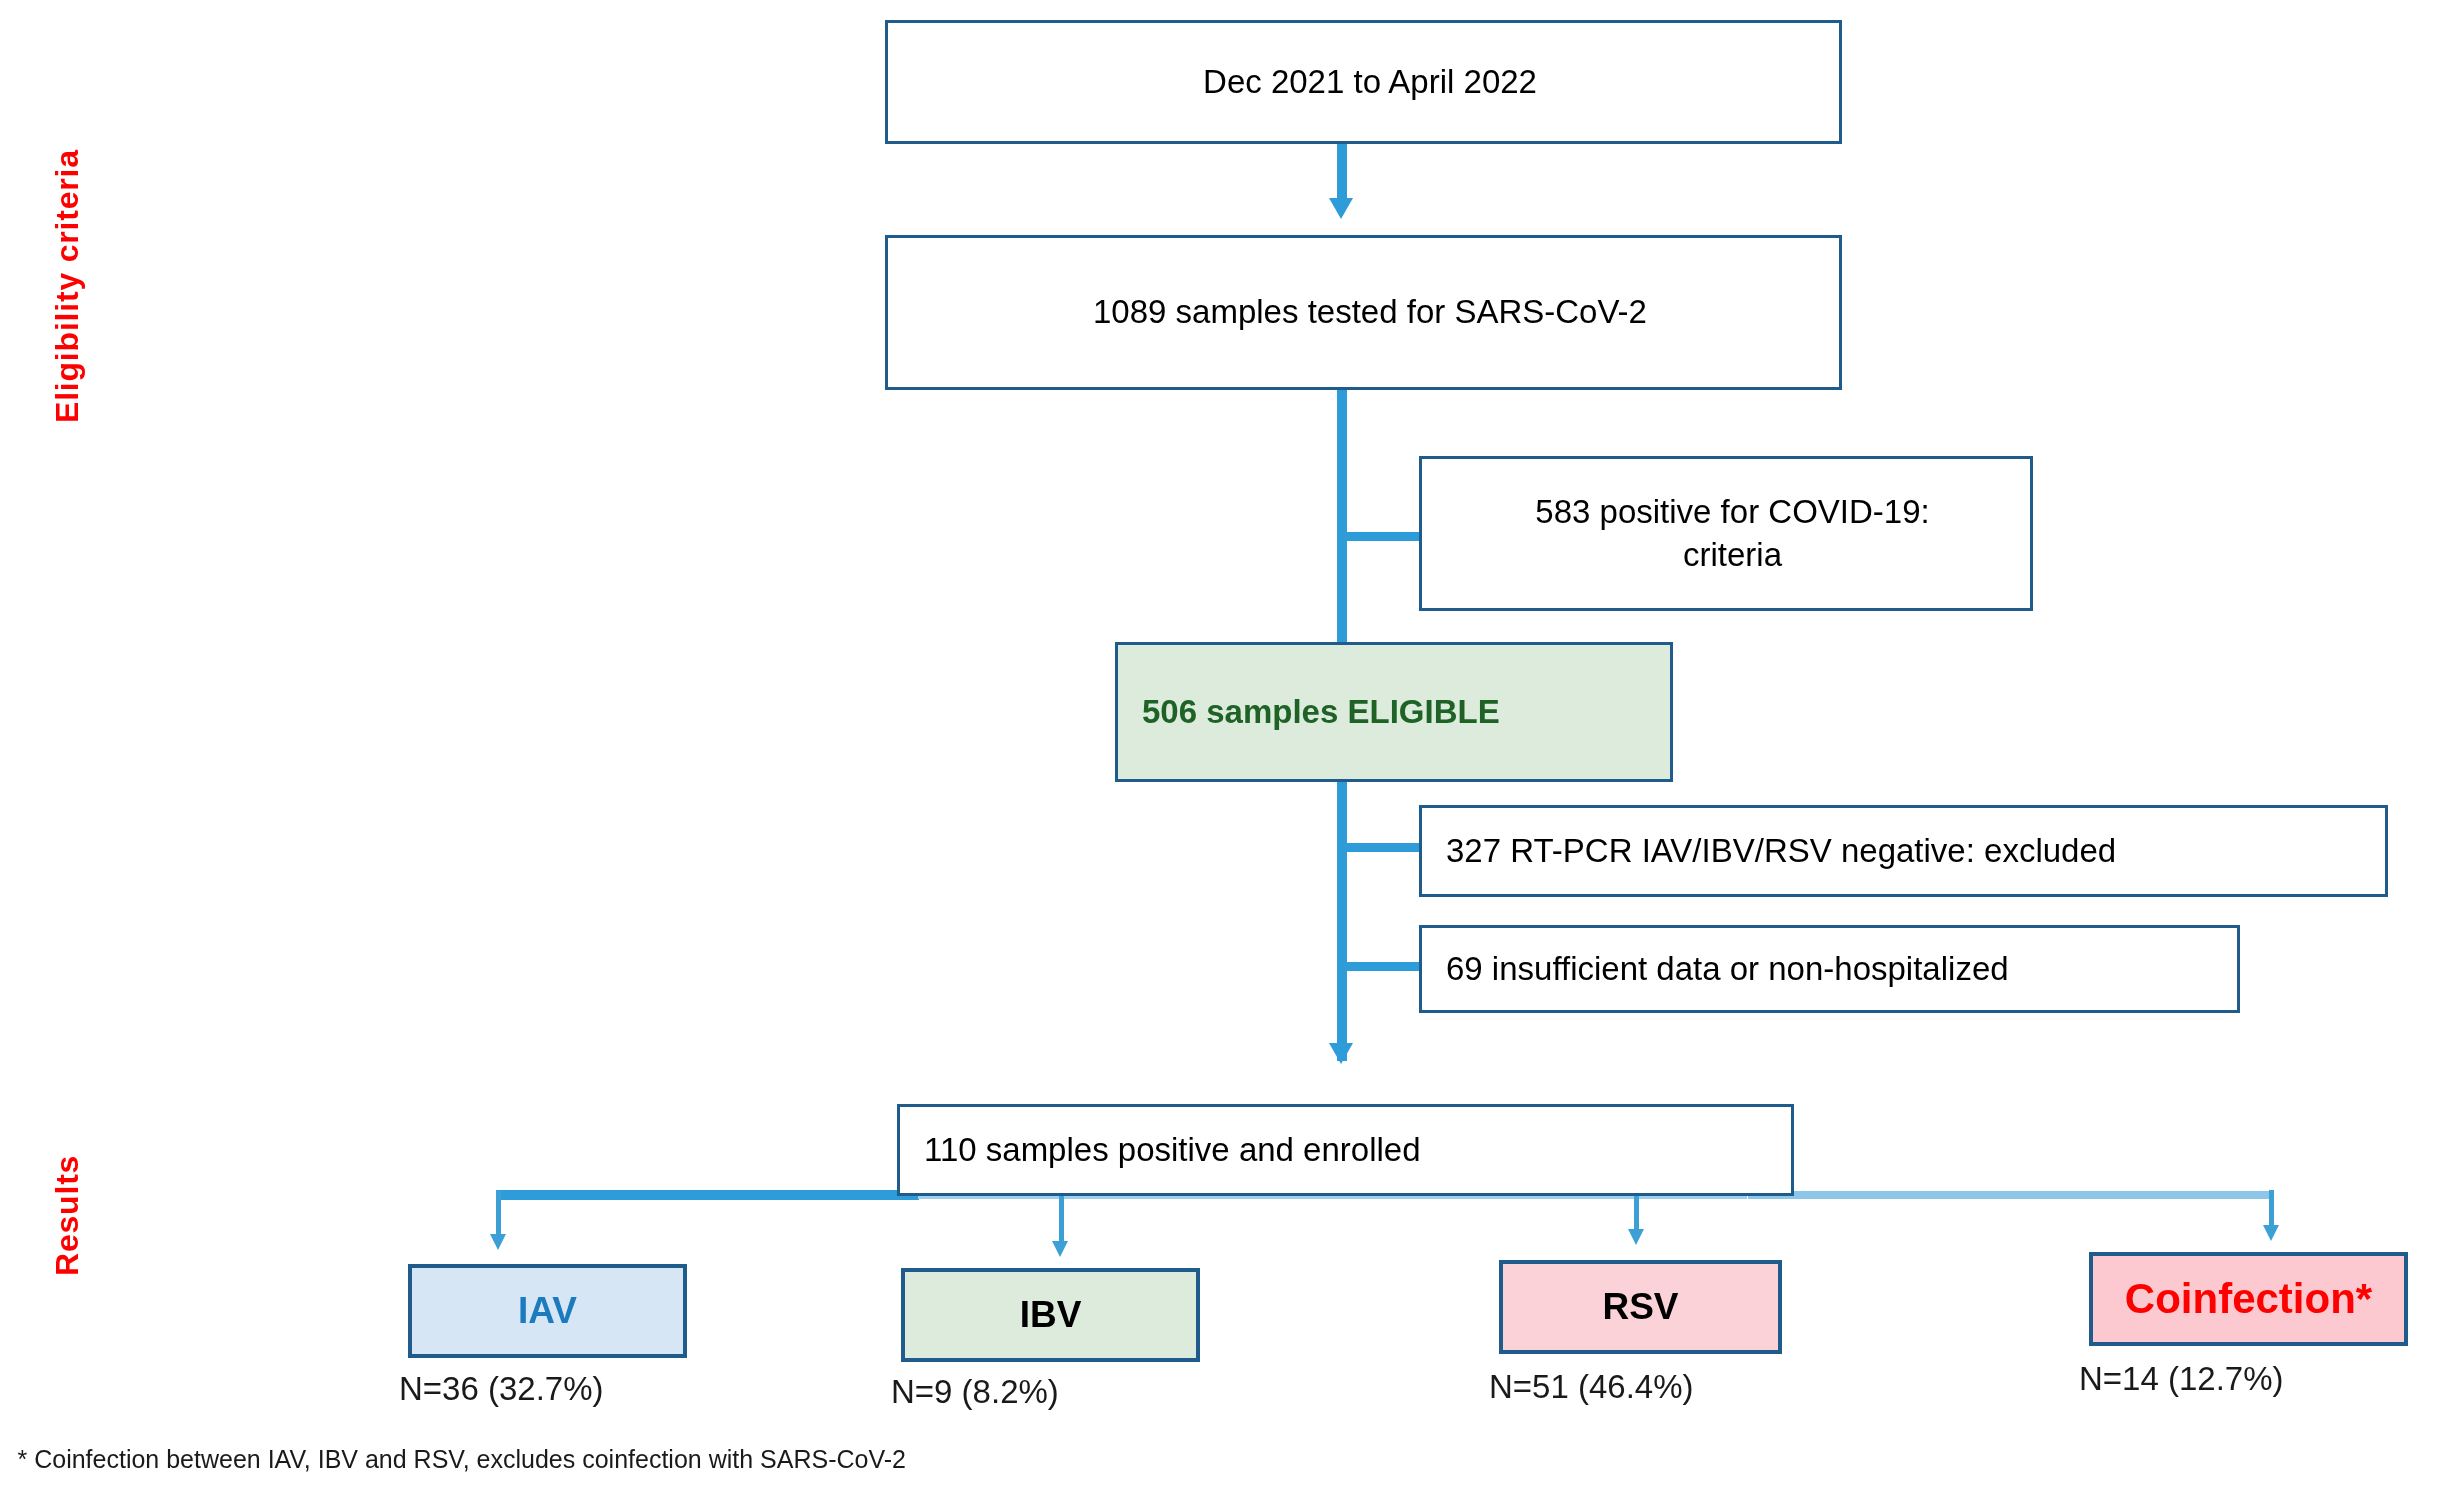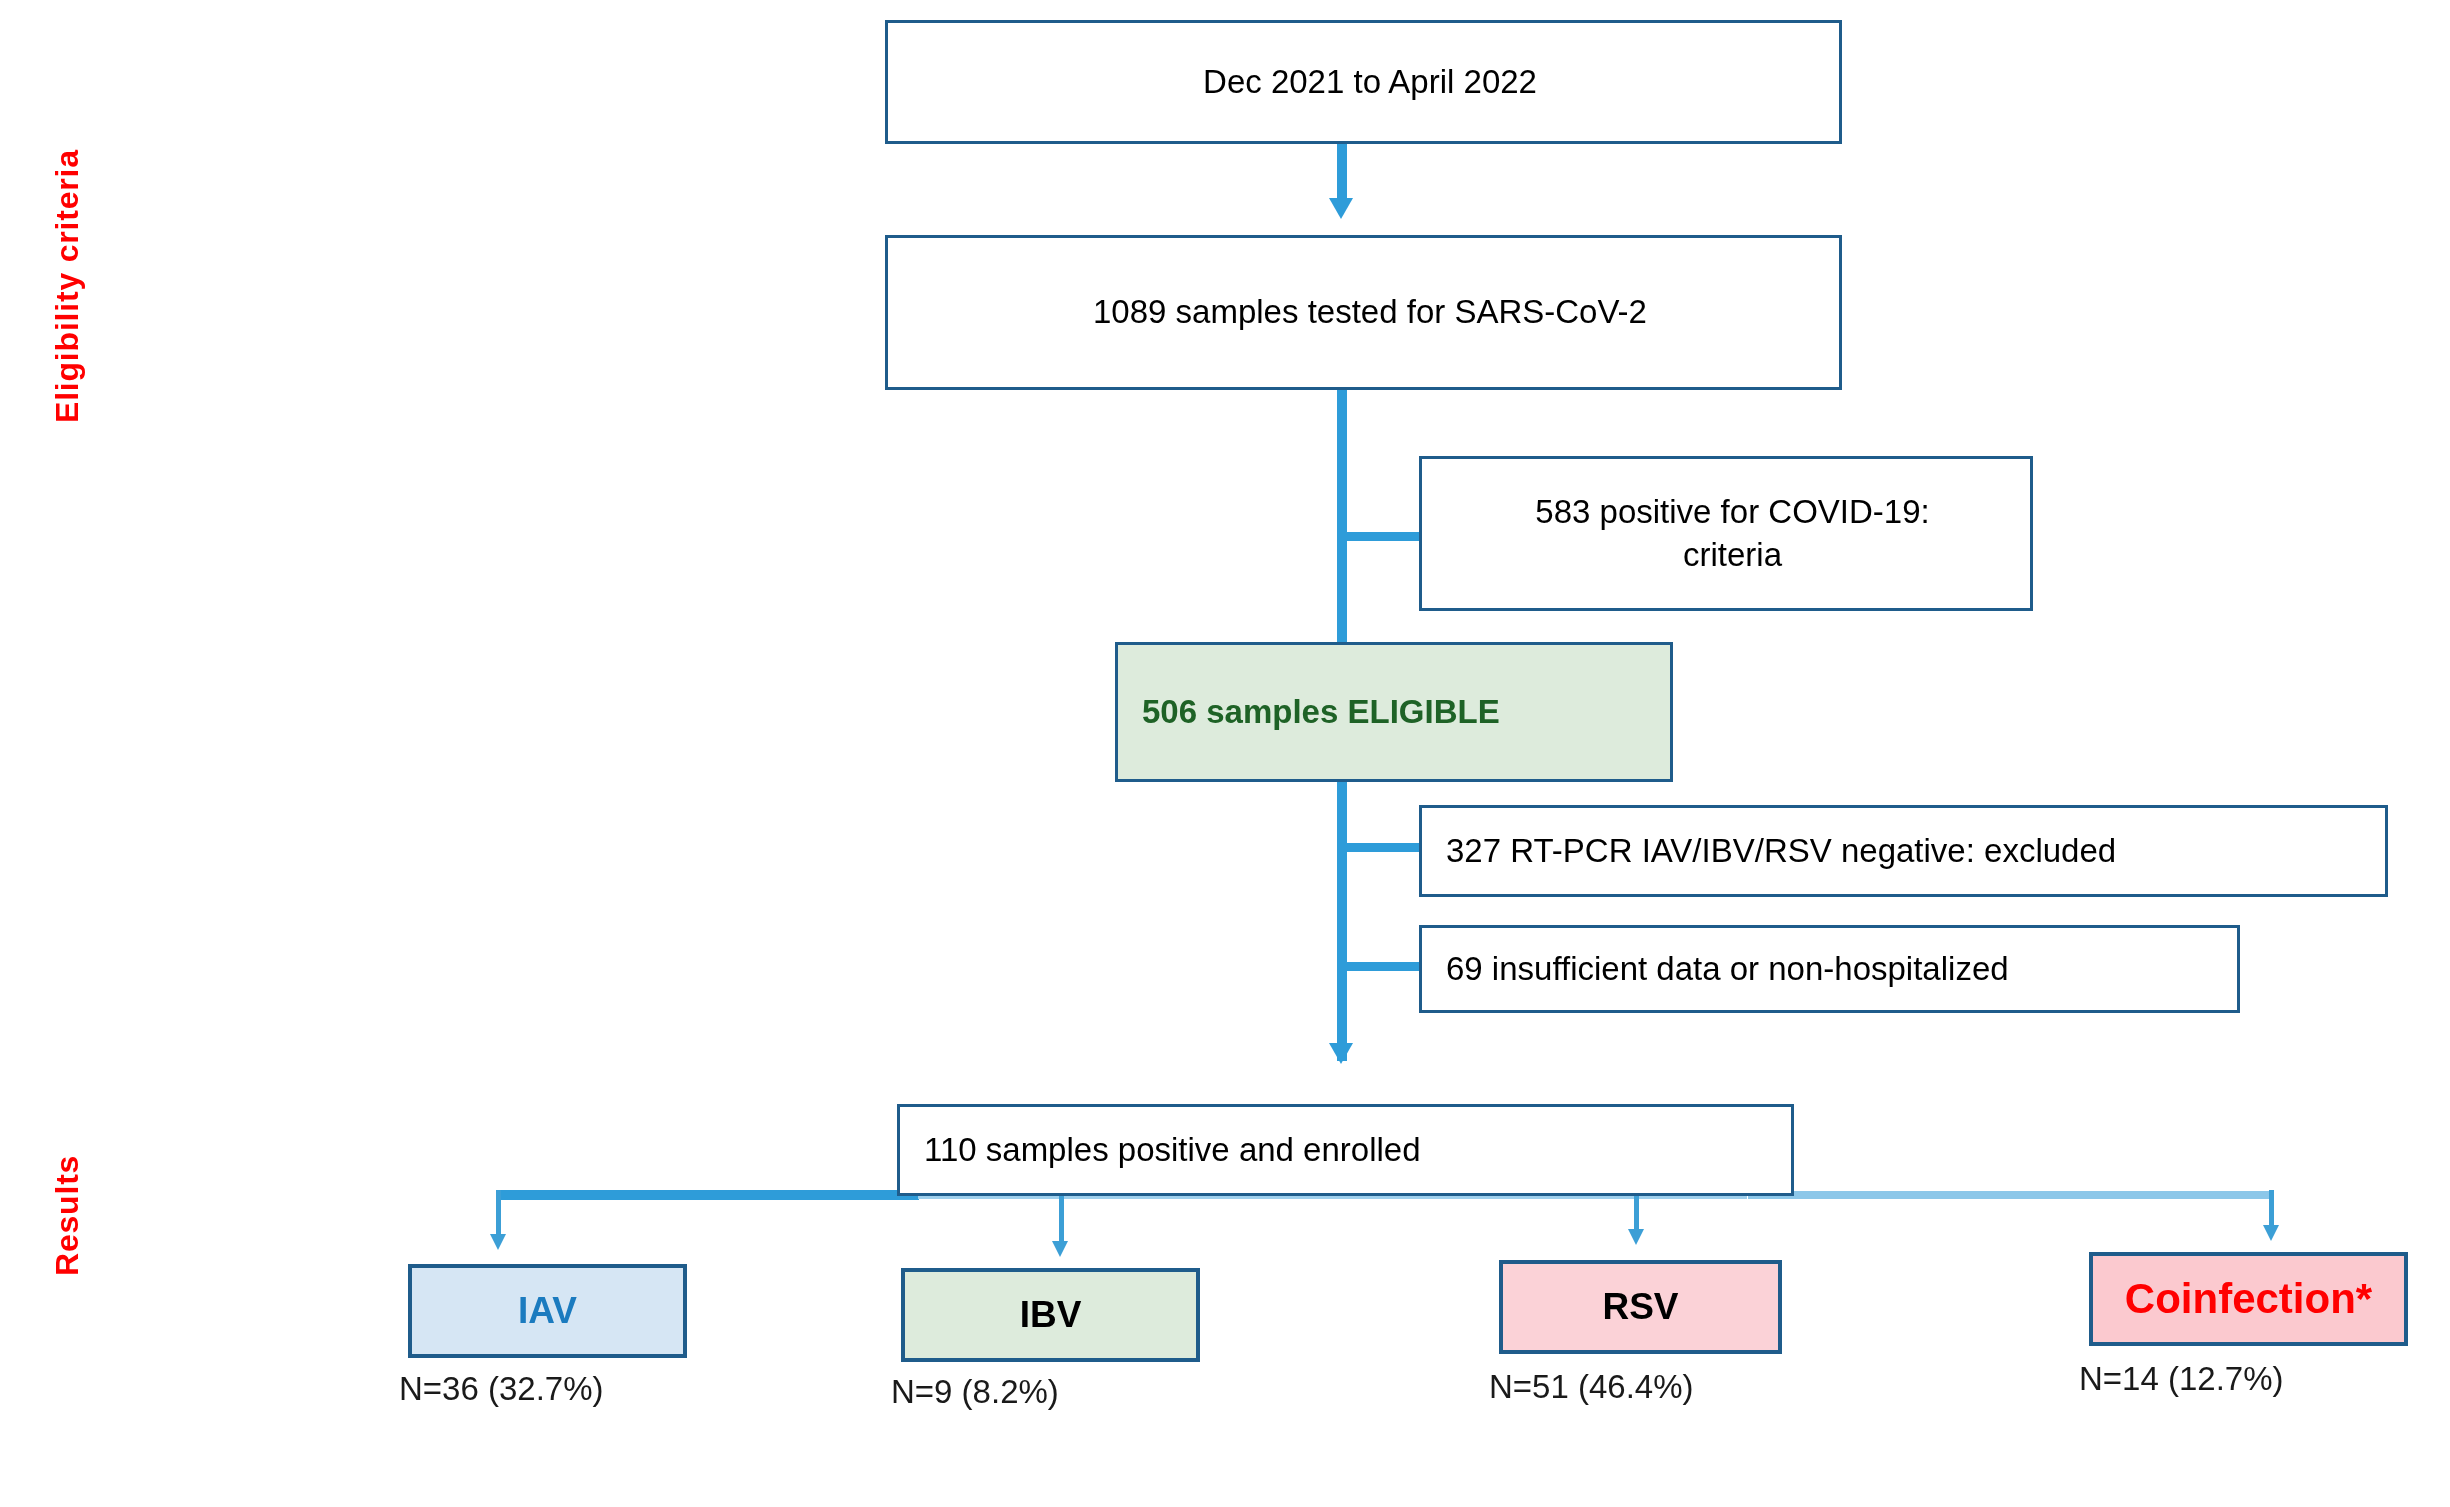--- a/index.html
+++ b/index.html
@@ -208,15 +208,16 @@
   <div class="rbox rsv" style="left:1499px; top:1260px; width:283px; height:94px;">
     <span>RSV</span>
   </div>
   <div class="ncap" style="left:1489px; top:1368px;">N=51 (46.4%)</div>
 
   <div class="rbox coinf" style="left:2089px; top:1252px; width:319px; height:94px;">
     <span>Coinfection*</span>
   </div>
   <div class="ncap" style="left:2079px; top:1360px;">N=14 (12.7%)</div>
 
+  <div class="footnote" style="left:17.5px; top:1445px;">* Coinfection between IAV, IBV and RSV, excludes coinfection with SARS-CoV-2</div>
 
 </div>
 
 
 </body></html>

